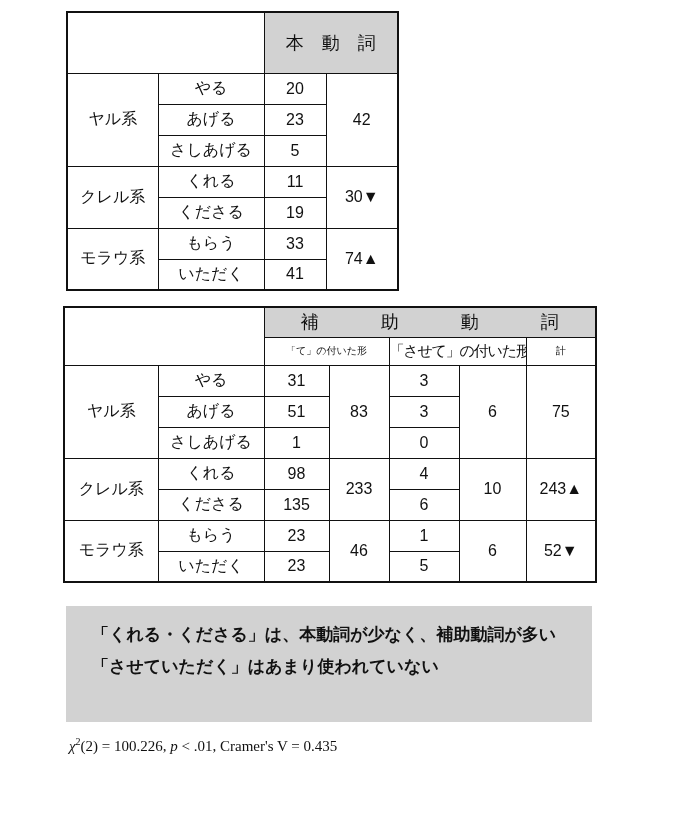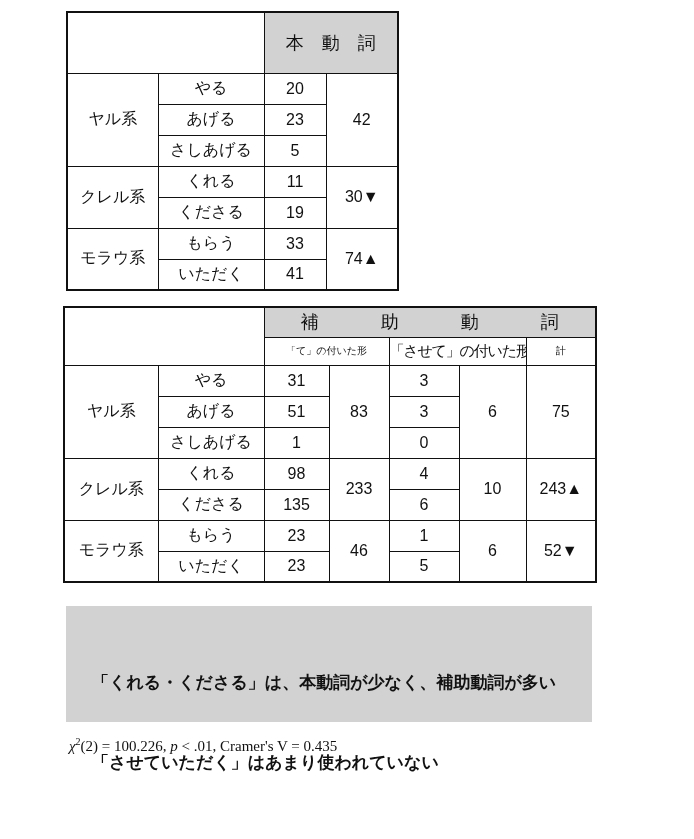--- a/index.html
+++ b/index.html
@@ -49,21 +49,20 @@
     height: 116px;
     background: #d2d2d2;
     box-sizing: border-box;
     padding: 13px 0 0 26px;
   }
   .summary .line {
     font-size: 17px;
     font-weight: bold;
     line-height: 32px;
     white-space: nowrap;
-    margin-top: 48px;
   }
 
   
   .notes {
     position: absolute;
     left: 62px;
     top: 736px;
     width: 600px;
     font-family: "Liberation Serif", serif;
     font-size: 15px;

